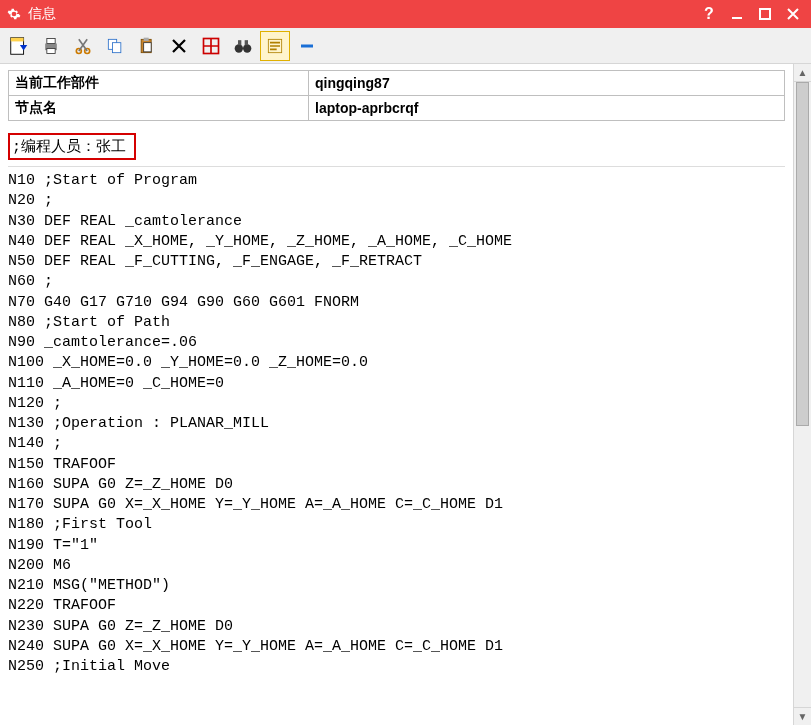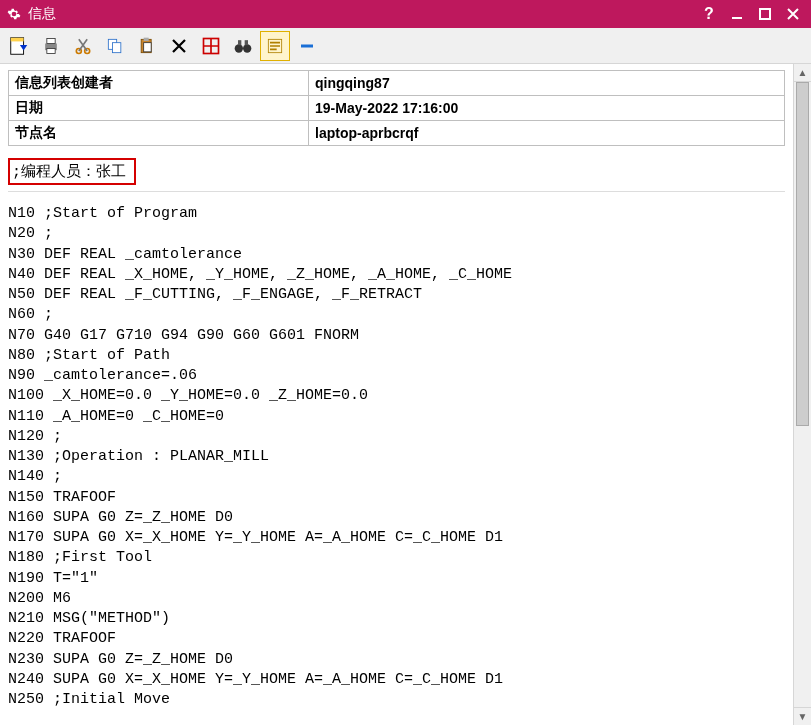--- a/index.html
+++ b/index.html
@@ -7,21 +7,21 @@
     font-family: "Microsoft YaHei", Arial, sans-serif;
     font-size: 13px;
     background: #fff;
     width: 811px;
     height: 725px;
     overflow: hidden;
     display: flex;
     flex-direction: column;
   }
   .titlebar {
-    background: #be185d;
+    background: #ef4444;
     color: #fff;
     height: 28px;
     display: flex;
     align-items: center;
     padding: 0 4px 0 6px;
   }
   .titlebar .gear {
     width: 16px; height: 16px; margin-right: 6px;
     display:flex;align-items:center;justify-content:center;
   }
@@ -87,21 +87,21 @@
     border:2px solid #d40000;
     padding:2px 8px 2px 2px;
     margin-top:6px;
     margin-bottom:2px;
     font-family: Consolas,"Courier New",monospace;
     font-size:15px;
   }
   .highlight-wrap{
     border-bottom:1px solid #ddd;
     padding-bottom:4px;
-    margin-bottom:12px;
+    margin-bottom:4px;
   }
   pre.code {
     font-family: Consolas,"Courier New",monospace;
     font-size:15px;
     line-height:1.35;
     white-space:pre;
     color:#000;
   }
 </style>
 </head>
@@ -197,26 +197,22 @@
         <rect x="4" y="10" width="16" height="4" fill="#1a6fd6"></rect>
       </svg>
   </div>
 </div>
 
 <div class="content">
   <div class="scrollarea">
     <table class="info">
       <tbody>
           <tr>
-            <td class="label">信息列表创建者</td>
+            <td class="label">当前工作部件</td>
             <td>qingqing87</td>
-          </tr>
-      <tr>
-            <td class="label">日期</td>
-            <td>19-May-2022 17:16:00</td>
           </tr>
       <tr>
             <td class="label">节点名</td>
             <td>laptop-aprbcrqf</td>
           </tr>
     </tbody>
       </table>
     <div class="highlight-wrap">
       <span class="highlight-line">;编程人员：张工</span>
     </div>

